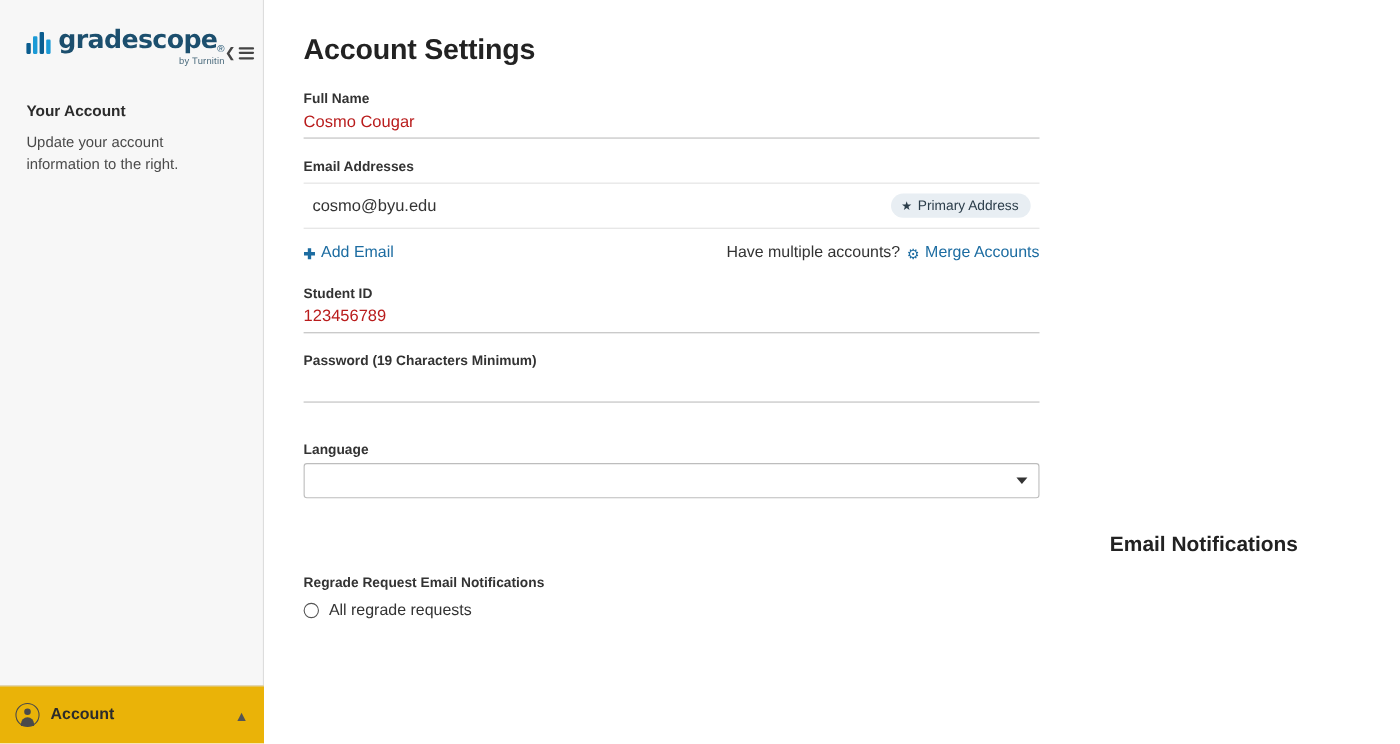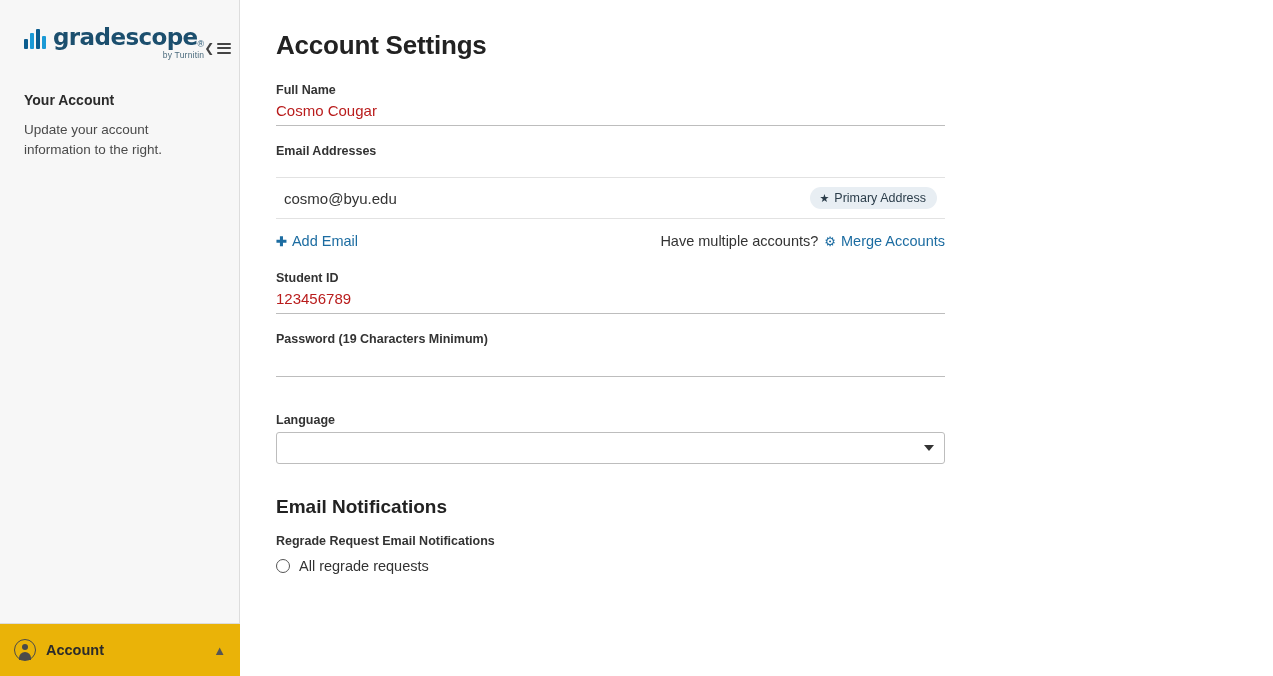--- a/index.html
+++ b/index.html
@@ -182,21 +182,21 @@
   .text-input.empty { height: 28px; }
 
   .spacer-16 { height: 18px; }
   .spacer-22 { height: 22px; }
 
   .email-section { width: 669px; margin-top: 18px; }
   .email-header {
     font-size: 12.5px;
     font-weight: bold;
     color: #333333;
-    padding-bottom: 19px;
+    padding-bottom: 8px;
     border-bottom: 1px solid #e2e2e2;
   }
   .email-row {
     display: flex;
     align-items: center;
     justify-content: space-between;
     padding: 9px 8px 9px 8px;
     border-bottom: 1px solid #e2e2e2;
   }
   .email-addr {
@@ -254,20 +254,21 @@
     border-left: 5px solid transparent;
     border-right: 5px solid transparent;
     border-top: 6px solid #333;
   }
 
   h2.section-title {
     font-size: 19px;
     font-weight: bold;
     color: #222222;
     margin: 32px 0 16px 0;
+    text-align: right;
   }
   .radio-row {
     display: flex;
     align-items: center;
     gap: 9px;
     margin-top: 10px;
   }
   .radio {
     width: 14px; height: 14px;
     border: 1.5px solid #555;

